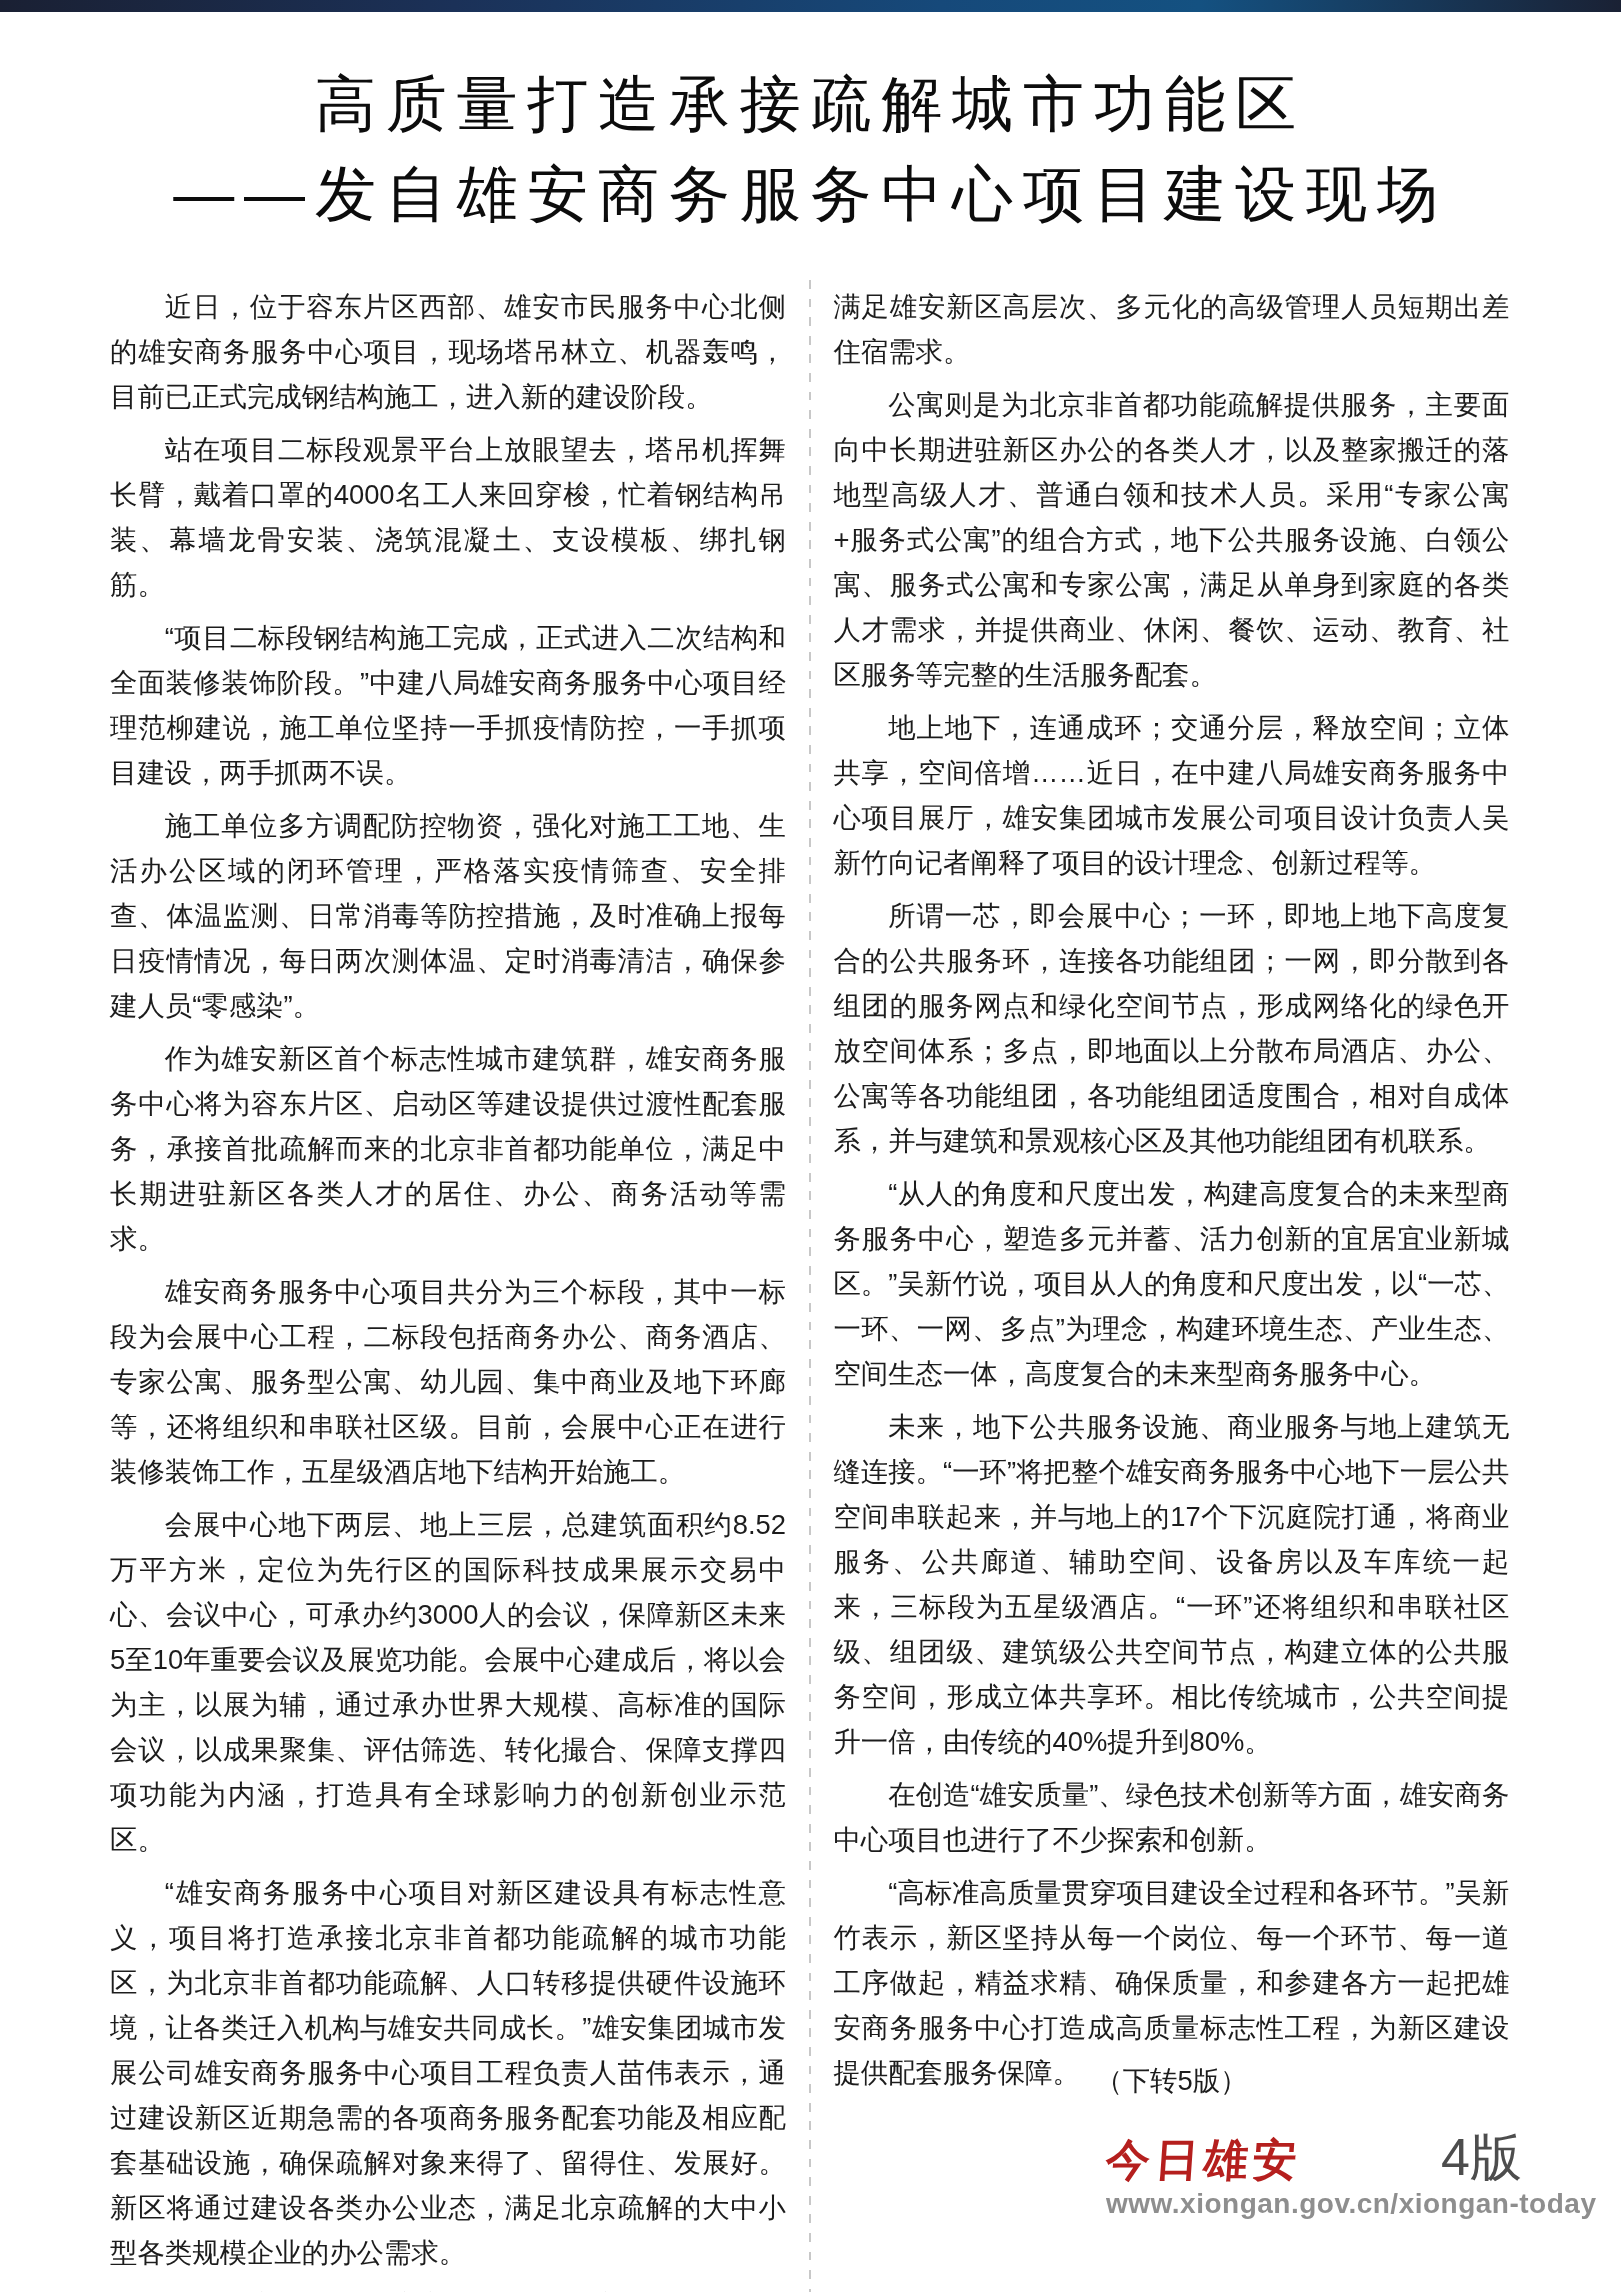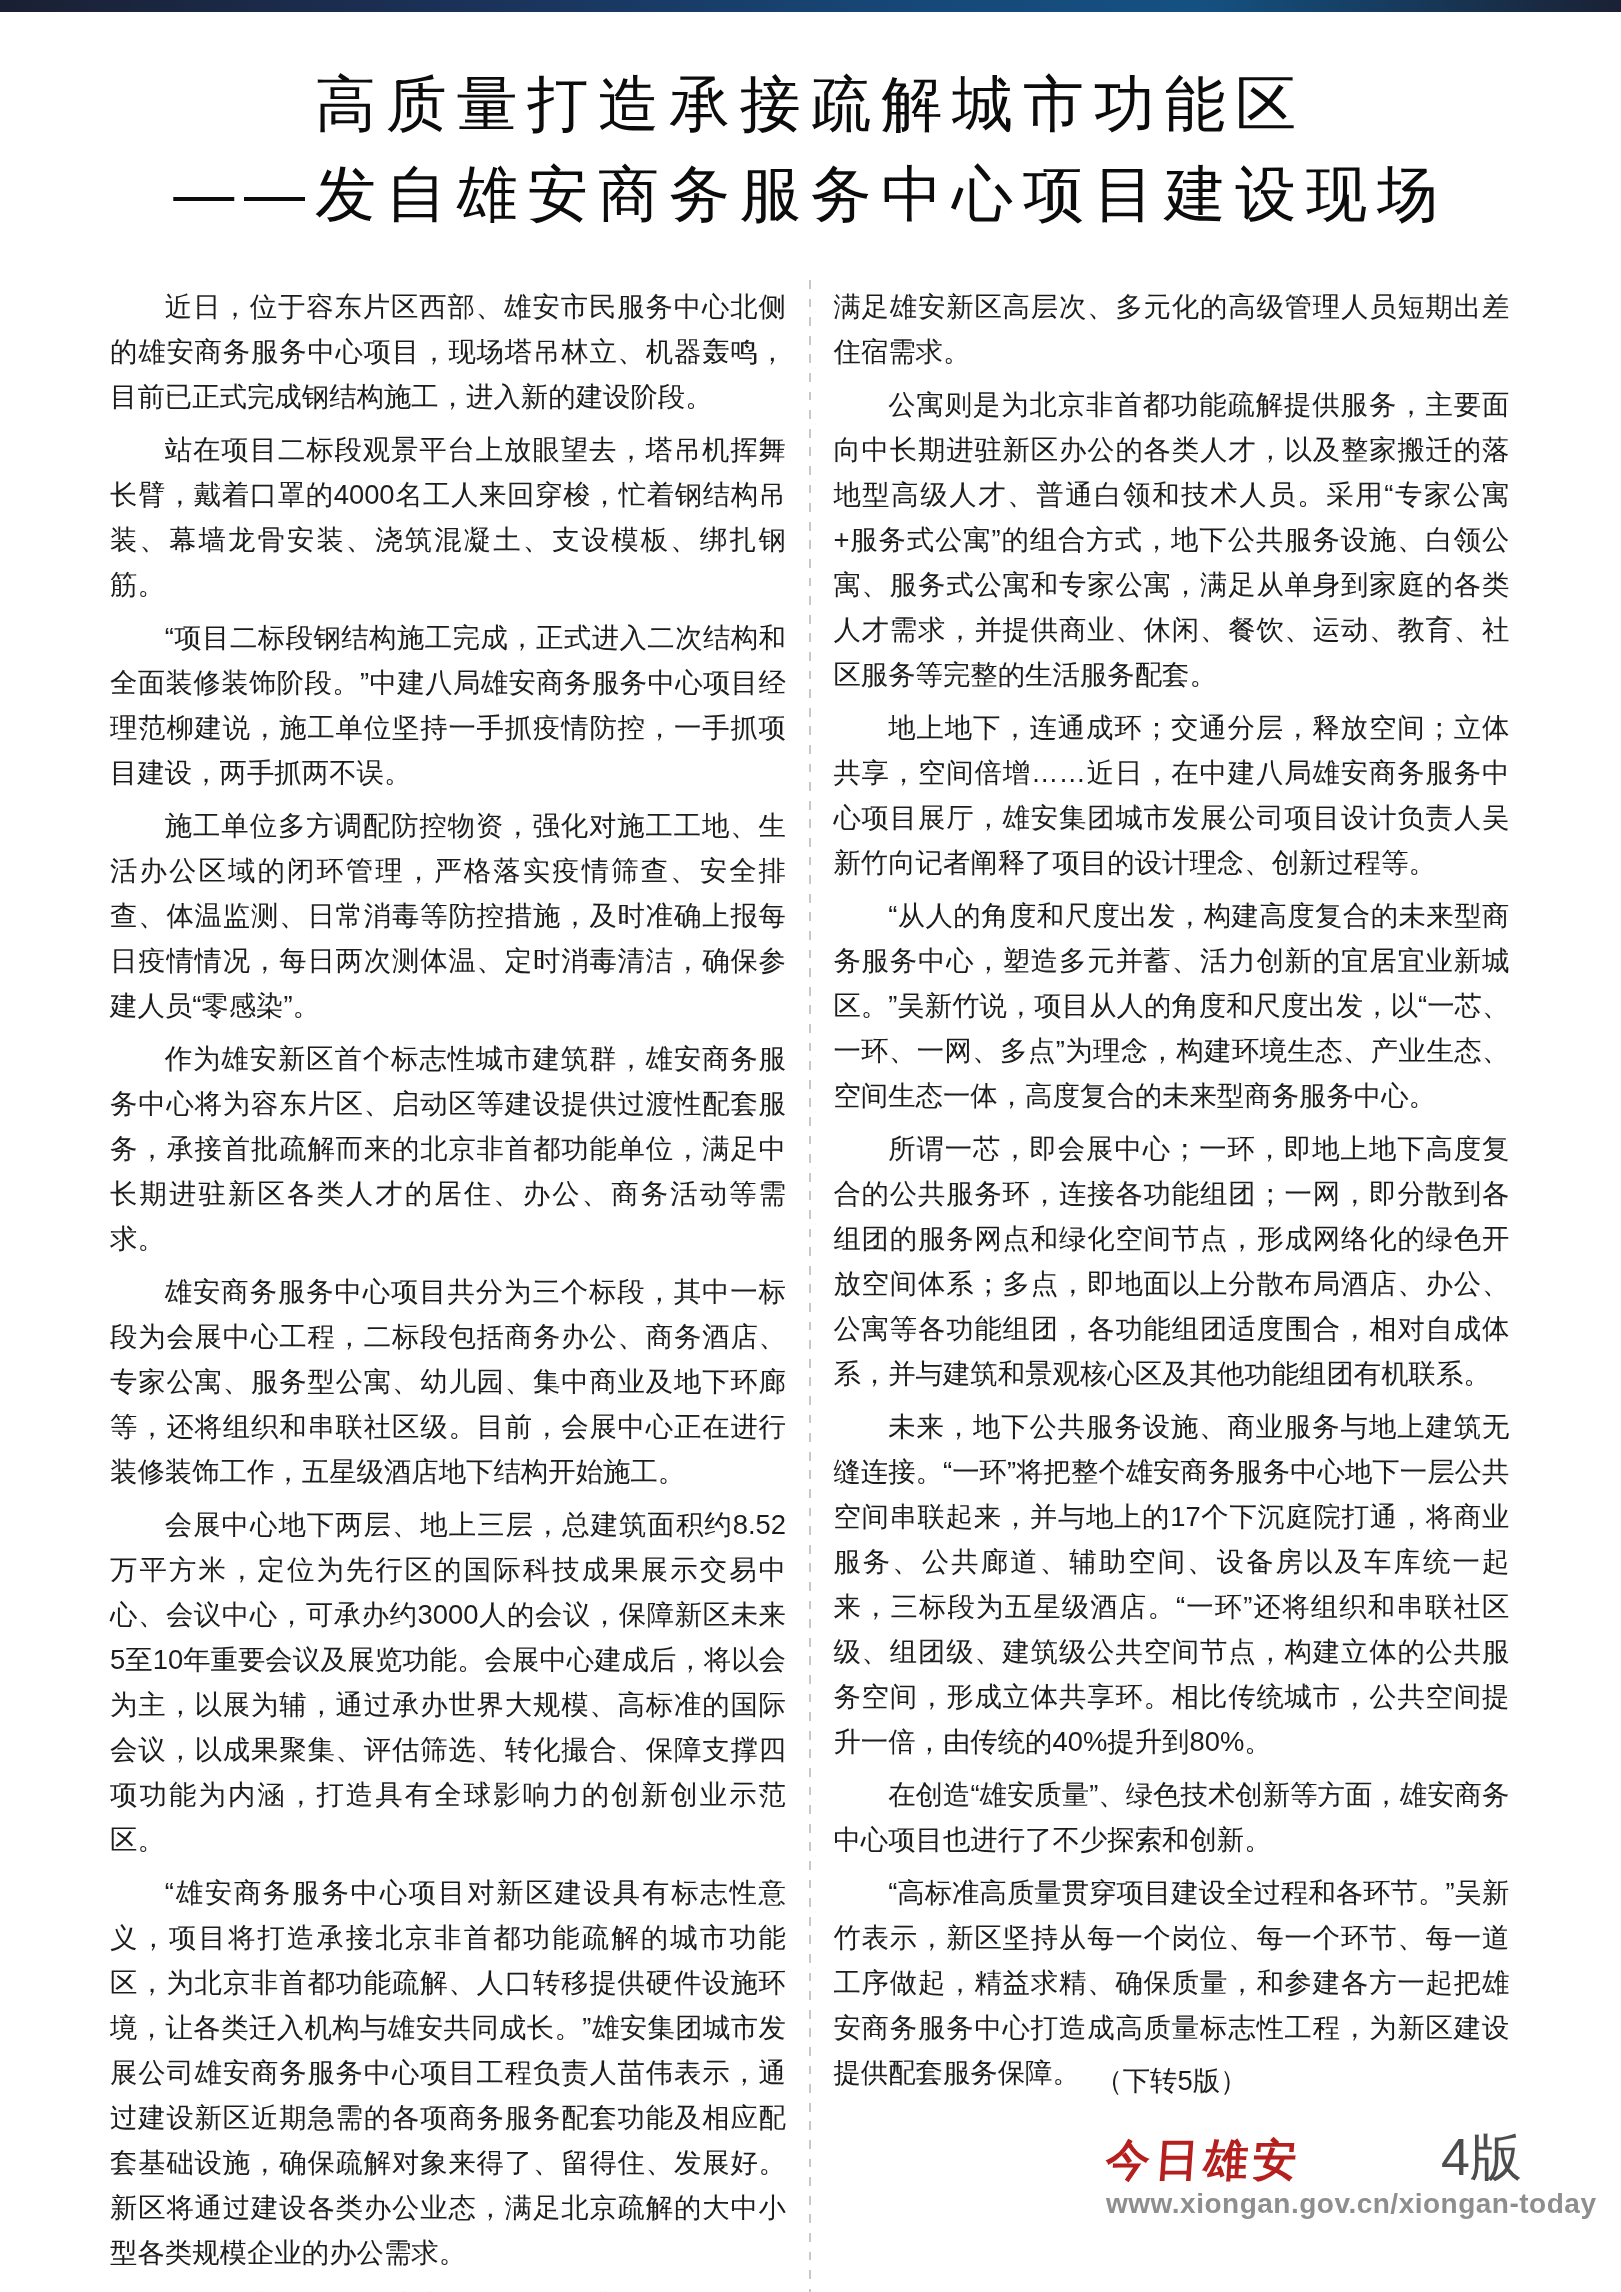--- a/index.html
+++ b/index.html
@@ -106,22 +106,22 @@
       <p>会展中心地下两层、地上三层，总建筑面积约8.52万平方米，定位为先行区的国际科技成果展示交易中心、会议中心，可承办约3000人的会议，保障新区未来5至10年重要会议及展览功能。会展中心建成后，将以会为主，以展为辅，通过承办世界大规模、高标准的国际会议，以成果聚集、评估筛选、转化撮合、保障支撑四项功能为内涵，打造具有全球影响力的创新创业示范区。</p>
       <p>“雄安商务服务中心项目对新区建设具有标志性意义，项目将打造承接北京非首都功能疏解的城市功能区，为北京非首都功能疏解、人口转移提供硬件设施环境，让各类迁入机构与雄安共同成长。”雄安集团城市发展公司雄安商务服务中心项目工程负责人苗伟表示，通过建设新区近期急需的各项商务服务配套功能及相应配套基础设施，确保疏解对象来得了、留得住、发展好。新区将通过建设各类办公业态，满足北京疏解的大中小型各类规模企业的办公需求。</p>
       <p>其中，商务办公用房主要向从北京疏解过来的企业提供服务，形成有效承载能力。五星级酒店和商务酒店建设，</p>
     </div>
   <div class="divider"></div>
   <div class="col col-right">
     <div>
         <p>满足雄安新区高层次、多元化的高级管理人员短期出差住宿需求。</p>
         <p>公寓则是为北京非首都功能疏解提供服务，主要面向中长期进驻新区办公的各类人才，以及整家搬迁的落地型高级人才、普通白领和技术人员。采用“专家公寓+服务式公寓”的组合方式，地下公共服务设施、白领公寓、服务式公寓和专家公寓，满足从单身到家庭的各类人才需求，并提供商业、休闲、餐饮、运动、教育、社区服务等完整的生活服务配套。</p>
         <p>地上地下，连通成环；交通分层，释放空间；立体共享，空间倍增……近日，在中建八局雄安商务服务中心项目展厅，雄安集团城市发展公司项目设计负责人吴新竹向记者阐释了项目的设计理念、创新过程等。</p>
+        <p>所谓一芯，即会展中心；一环，即地上地下高度复合的公共服务环，连接各功能组团；一网，即分散到各组团的服务网点和绿化空间节点，形成网络化的绿色开放空间体系；多点，即地面以上分散布局酒店、办公、公寓等各功能组团，各功能组团适度围合，相对自成体系，并与建筑和景观核心区及其他功能组团有机联系。</p>
         <p>“从人的角度和尺度出发，构建高度复合的未来型商务服务中心，塑造多元并蓄、活力创新的宜居宜业新城区。”吴新竹说，项目从人的角度和尺度出发，以“一芯、一环、一网、多点”为理念，构建环境生态、产业生态、空间生态一体，高度复合的未来型商务服务中心。</p>
-        <p>所谓一芯，即会展中心；一环，即地上地下高度复合的公共服务环，连接各功能组团；一网，即分散到各组团的服务网点和绿化空间节点，形成网络化的绿色开放空间体系；多点，即地面以上分散布局酒店、办公、公寓等各功能组团，各功能组团适度围合，相对自成体系，并与建筑和景观核心区及其他功能组团有机联系。</p>
         <p>未来，地下公共服务设施、商业服务与地上建筑无缝连接。“一环”将把整个雄安商务服务中心地下一层公共空间串联起来，并与地上的17个下沉庭院打通，将商业服务、公共廊道、辅助空间、设备房以及车库统一起来，三标段为五星级酒店。“一环”还将组织和串联社区级、组团级、建筑级公共空间节点，构建立体的公共服务空间，形成立体共享环。相比传统城市，公共空间提升一倍，由传统的40%提升到80%。</p>
         <p>在创造“雄安质量”、绿色技术创新等方面，雄安商务中心项目也进行了不少探索和创新。</p>
         <p>“高标准高质量贯穿项目建设全过程和各环节。”吴新竹表示，新区坚持从每一个岗位、每一个环节、每一道工序做起，精益求精、确保质量，和参建各方一起把雄安商务服务中心打造成高质量标志性工程，为新区建设提供配套服务保障。</p>
       </div>
     <div class="jump-note">
       <span>（下转5版）</span>
     </div>
   </div>
 </div>
 

